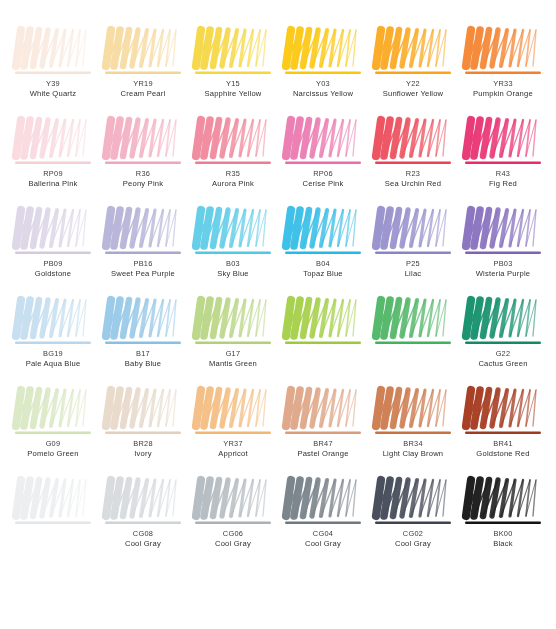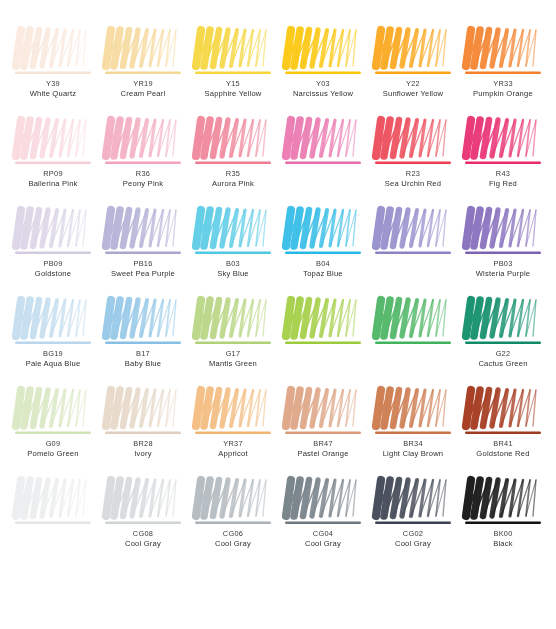--- a/index.html
+++ b/index.html
@@ -344,20 +344,24 @@
             <line x1="25" y1="4" x2="19" y2="40" stroke="#ec7fb4" stroke-width="6.6" stroke-linecap="round" opacity="0.95"></line>
             <line x1="34" y1="4" x2="28" y2="40" stroke="#ec7fb4" stroke-width="5.4" stroke-linecap="round" opacity="0.9"></line>
             <line x1="43" y1="4" x2="37" y2="40" stroke="#ec7fb4" stroke-width="4.2" stroke-linecap="round" opacity="0.84"></line>
             <line x1="51" y1="4" x2="46" y2="40" stroke="#ec7fb4" stroke-width="3.2" stroke-linecap="round" opacity="0.78"></line>
             <line x1="59" y1="4" x2="54" y2="40" stroke="#ec7fb4" stroke-width="2.4" stroke-linecap="round" opacity="0.7"></line>
             <line x1="66" y1="4" x2="62" y2="40" stroke="#ec7fb4" stroke-width="1.8" stroke-linecap="round" opacity="0.62"></line>
             <line x1="72" y1="4" x2="69" y2="40" stroke="#ec7fb4" stroke-width="1.4" stroke-linecap="round" opacity="0.55"></line>
             <rect x="1" y="45.5" width="76" height="2.4" rx="1.2" fill="#e96da9"></rect>
           </svg>
         </div>
+        <div class="swatch-labels">
+          <span class="swatch-code">RP06</span>
+          <span class="swatch-name">Cerise Pink</span>
+        </div>
       </div>
       <div class="swatch-cell">
         <div class="swatch-art">
           <svg viewBox="0 0 78 52">
             <line x1="2" y1="40" x2="16" y2="4" stroke="#ee5563" stroke-width="2.1" stroke-linecap="round" opacity="0.92"></line>
             <line x1="10" y1="40" x2="25" y2="4" stroke="#ee5563" stroke-width="1.9400000000000002" stroke-linecap="round" opacity="0.87"></line>
             <line x1="19" y1="40" x2="34" y2="4" stroke="#ee5563" stroke-width="1.78" stroke-linecap="round" opacity="0.8200000000000001"></line>
             <line x1="28" y1="40" x2="43" y2="4" stroke="#ee5563" stroke-width="1.62" stroke-linecap="round" opacity="0.77"></line>
             <line x1="37" y1="40" x2="51" y2="4" stroke="#ee5563" stroke-width="1.46" stroke-linecap="round" opacity="0.72"></line>
             <line x1="46" y1="40" x2="59" y2="4" stroke="#ee5563" stroke-width="1.3" stroke-linecap="round" opacity="0.67"></line>
@@ -536,20 +540,24 @@
             <line x1="25" y1="4" x2="19" y2="40" stroke="#9b95cf" stroke-width="6.6" stroke-linecap="round" opacity="0.95"></line>
             <line x1="34" y1="4" x2="28" y2="40" stroke="#9b95cf" stroke-width="5.4" stroke-linecap="round" opacity="0.9"></line>
             <line x1="43" y1="4" x2="37" y2="40" stroke="#9b95cf" stroke-width="4.2" stroke-linecap="round" opacity="0.84"></line>
             <line x1="51" y1="4" x2="46" y2="40" stroke="#9b95cf" stroke-width="3.2" stroke-linecap="round" opacity="0.78"></line>
             <line x1="59" y1="4" x2="54" y2="40" stroke="#9b95cf" stroke-width="2.4" stroke-linecap="round" opacity="0.7"></line>
             <line x1="66" y1="4" x2="62" y2="40" stroke="#9b95cf" stroke-width="1.8" stroke-linecap="round" opacity="0.62"></line>
             <line x1="72" y1="4" x2="69" y2="40" stroke="#9b95cf" stroke-width="1.4" stroke-linecap="round" opacity="0.55"></line>
             <rect x="1" y="45.5" width="76" height="2.4" rx="1.2" fill="#8a83c5"></rect>
           </svg>
         </div>
+        <div class="swatch-labels">
+          <span class="swatch-code">P25</span>
+          <span class="swatch-name">Lilac</span>
+        </div>
       </div>
       <div class="swatch-cell">
         <div class="swatch-art">
           <svg viewBox="0 0 78 52">
             <line x1="2" y1="40" x2="16" y2="4" stroke="#8c76c0" stroke-width="2.1" stroke-linecap="round" opacity="0.92"></line>
             <line x1="10" y1="40" x2="25" y2="4" stroke="#8c76c0" stroke-width="1.9400000000000002" stroke-linecap="round" opacity="0.87"></line>
             <line x1="19" y1="40" x2="34" y2="4" stroke="#8c76c0" stroke-width="1.78" stroke-linecap="round" opacity="0.8200000000000001"></line>
             <line x1="28" y1="40" x2="43" y2="4" stroke="#8c76c0" stroke-width="1.62" stroke-linecap="round" opacity="0.77"></line>
             <line x1="37" y1="40" x2="51" y2="4" stroke="#8c76c0" stroke-width="1.46" stroke-linecap="round" opacity="0.72"></line>
             <line x1="46" y1="40" x2="59" y2="4" stroke="#8c76c0" stroke-width="1.3" stroke-linecap="round" opacity="0.67"></line>

